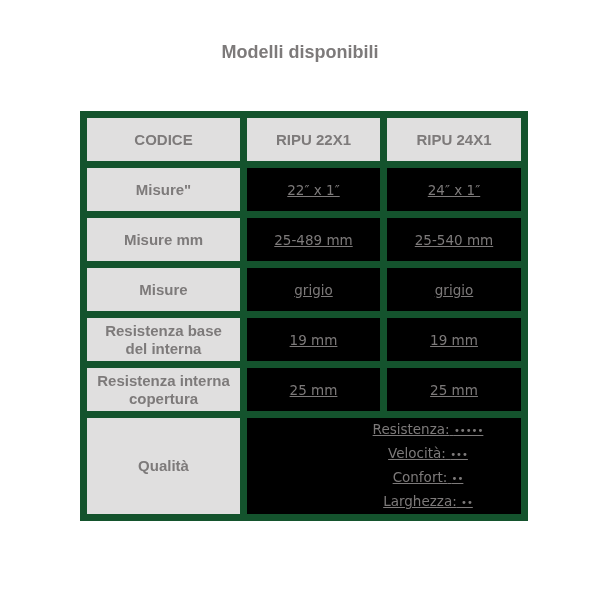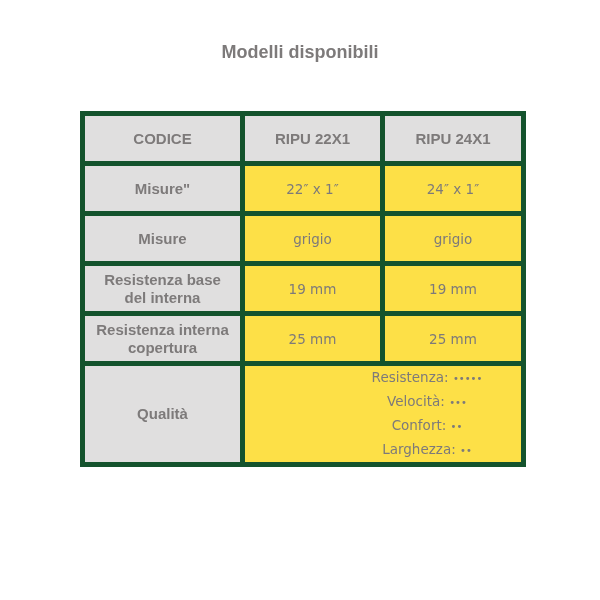--- a/index.html
+++ b/index.html
@@ -29,42 +29,43 @@
     }
     table.models {
       position: absolute;
       top: 111px;
       left: 80px;
       width: 441px;
       border-collapse: collapse;
       table-layout: fixed;
     }
     table.models td, table.models th {
-      border: 5px solid #14532d;
+      border: 7px solid #14532d;
       text-align: center;
       vertical-align: middle;
       padding: 0;
       box-sizing: border-box;
     }
     col.c0 { width: 160px; }
     col.c1 { width: 140px; }
     col.c2 { width: 141px; }
     .hdr {
       background: #e0dfdf;
       font-family: "Liberation Sans", sans-serif;
       font-weight: bold;
       font-size: 15px;
       color: #7d7a7a;
       line-height: 18px;
     }
     .val {
-      background: #fde047;
+      background: #000000;
       font-family: "DejaVu Sans", sans-serif;
       font-size: 13.5px;
       color: #7d7a7a;
+      text-decoration: underline;
     }
     tr.r50 { height: 50px; }
     tr.r100 { height: 100px; }
     .quality {
       text-align: center;
       padding-left: 88px !important;
     }
     .quality div {
       line-height: 22px;
       white-space: nowrap;
@@ -89,20 +90,25 @@
     <tbody>
         <tr class="r50">
       <td class="hdr">CODICE</td>
       <td class="hdr">RIPU 22X1</td>
       <td class="hdr">RIPU 24X1</td>
     </tr>
     <tr class="r50">
       <td class="hdr">Misure"</td>
       <td class="val">22″ x 1″</td>
       <td class="val">24″ x 1″</td>
+    </tr>
+    <tr class="r50">
+      <td class="hdr">Misure mm</td>
+      <td class="val">25-489 mm</td>
+      <td class="val">25-540 mm</td>
     </tr>
     <tr class="r50">
       <td class="hdr">Misure</td>
       <td class="val">grigio</td>
       <td class="val">grigio</td>
     </tr>
     <tr class="r50">
       <td class="hdr">
         <div>Resistenza base</div>
         <div>del interna</div>

